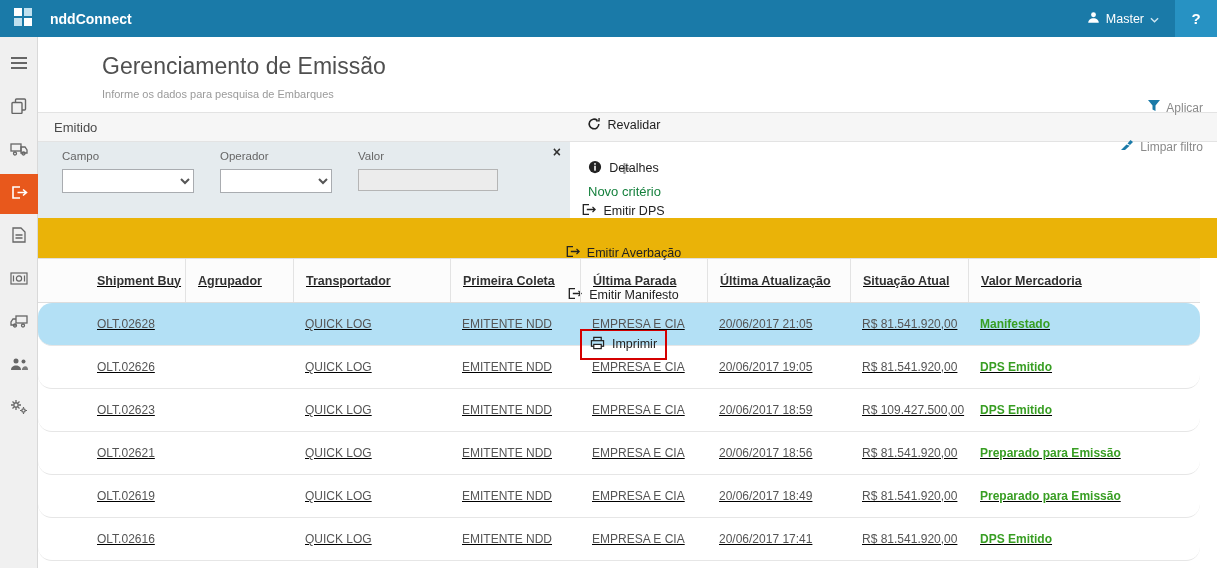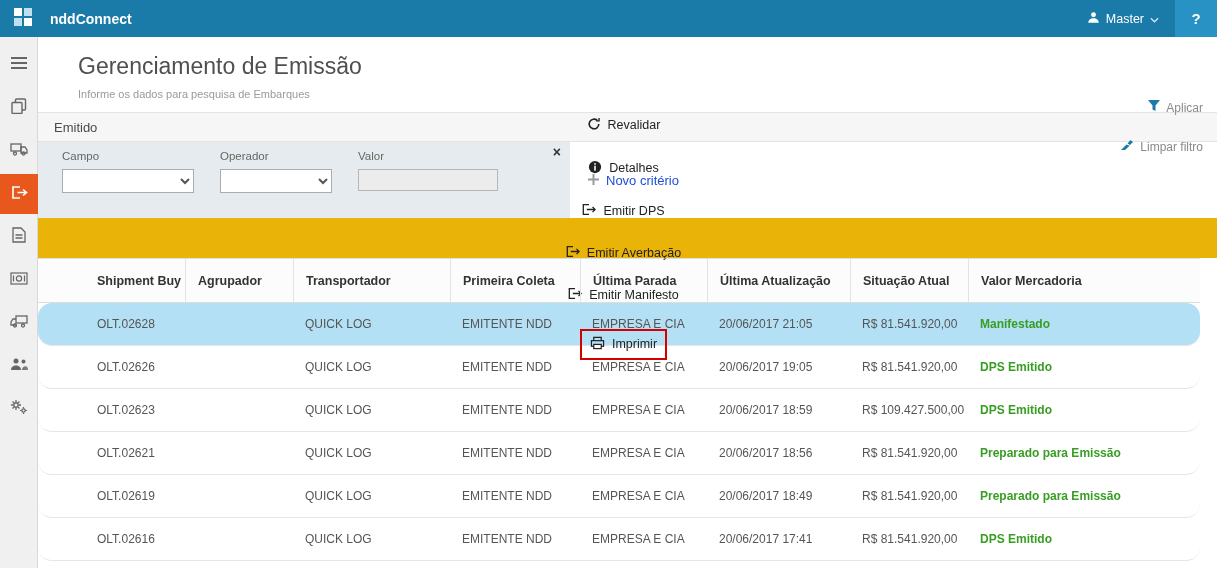--- a/index.html
+++ b/index.html
@@ -19,21 +19,21 @@
 
   
   .sidebar { position:absolute; top:37px; left:0; bottom:0; width:38px; background:#f0f0f0;
              border-right:1px solid #d9d9d9; display:flex; flex-direction:column; padding-top:8px; }
   .side-item { width:38px; height:40px; display:flex; align-items:center; justify-content:center;
                cursor:pointer; margin-bottom:3px; }
   .side-item.active { background:#e8581c; }
 
   
   .main { position:absolute; top:37px; left:38px; width:1179px; bottom:0; background:#fff; }
-  .page-head { padding:16px 0 0 40px; }
+  .page-head { padding:16px 0 0 40px;margin-left:24px; }
   .page-head h1 { font-size:23px; font-weight:400; color:#4f4f4f; }
   .subtitle { font-size:11px; color:#9a9a9a; margin-top:8px; }
 
   .filters-bar { margin-top:12px; height:30px; background:#f6f6f6; border-top:1px solid #e3e3e3;
                  border-bottom:1px solid #e3e3e3; display:flex; align-items:center;
                  justify-content:space-between; padding:0 14px 0 16px; }
   .filters-title { font-size:13px; color:#4a4a4a; }
   .filters-actions { display:flex; align-items:flex-end; gap:24px;flex-direction:column; }
   .filters-actions .flink { display:flex; align-items:center; gap:6px; font-size:12px; color:#8a8a8a;
                             cursor:pointer; text-decoration:none; }
@@ -43,31 +43,31 @@
                    display:flex; gap:26px; align-items:flex-start; }
   .criteria-close { position:absolute; top:3px; right:9px; font-size:14px; font-weight:bold;
                     color:#333; cursor:pointer; line-height:1; }
   .field { display:flex; flex-direction:column; }
   .field label { font-size:11.5px; color:#666; margin-bottom:7px; }
   .field select { height:24px; font-size:12px; color:#555; border:1px solid #a9acb0; background:#fff;
                   font-family:"Liberation Sans", sans-serif; }
   .sel-campo { width:132px; } .sel-oper { width:112px; }
   .field input { width:140px; height:22px; border:1px solid #b5b5b5; background:#ececec;
                  font-size:12px; padding:0 6px; font-family:"Liberation Sans", sans-serif; }
-  .new-criteria { display:flex; align-items:center; gap:7px; margin-left:18px; color:#1d4ed8;
-                  font-size:13px; cursor:pointer; align-self:center; }
+  .new-criteria { display:flex; align-items:center; gap:7px; margin-left:18px; color:#15803d;
+                  font-size:13px; cursor:pointer; align-self:center;flex-direction:column; }
 
   
   .toolbar { height:40px; display:flex; align-items:center; justify-content:center; gap:26px;
              padding-right:8px; background:#eab308;flex-direction:column; }
   .tool { display:flex; align-items:center; gap:7px; font-size:12.5px; color:#222; cursor:pointer; white-space:nowrap; }
   .tool.highlight { border:2px solid #d40000; padding:5px 8px; }
 
   
-  .table { width:1162px; }
+  .table { width:1162px;text-decoration:underline; }
   .thead, .trow { display:grid;
     grid-template-columns:47px 100px 108px 157px 130px 127px 143px 118px 1fr; }
   .thead { height:45px; background:#fcfcfc; border-top:1px solid #e0e0e0; border-bottom:1px solid #ddd; }
   .th { display:flex; align-items:center; padding-left:12px; font-size:12.5px; font-weight:bold;
         color:#333; border-left:1px solid #e3e3e3; cursor:pointer; white-space:nowrap; overflow:hidden; }
   .th.first { border-left:none; }
   .trow { height:43px; border-bottom:1px solid #e6e6e6; background:#fff; cursor:pointer;border-radius:14px; }
   .trow.selected { background:#b3e0f5; }
   .td { display:flex; align-items:center; padding-left:12px; font-size:12px; color:#555;
         white-space:nowrap; overflow:hidden; }

